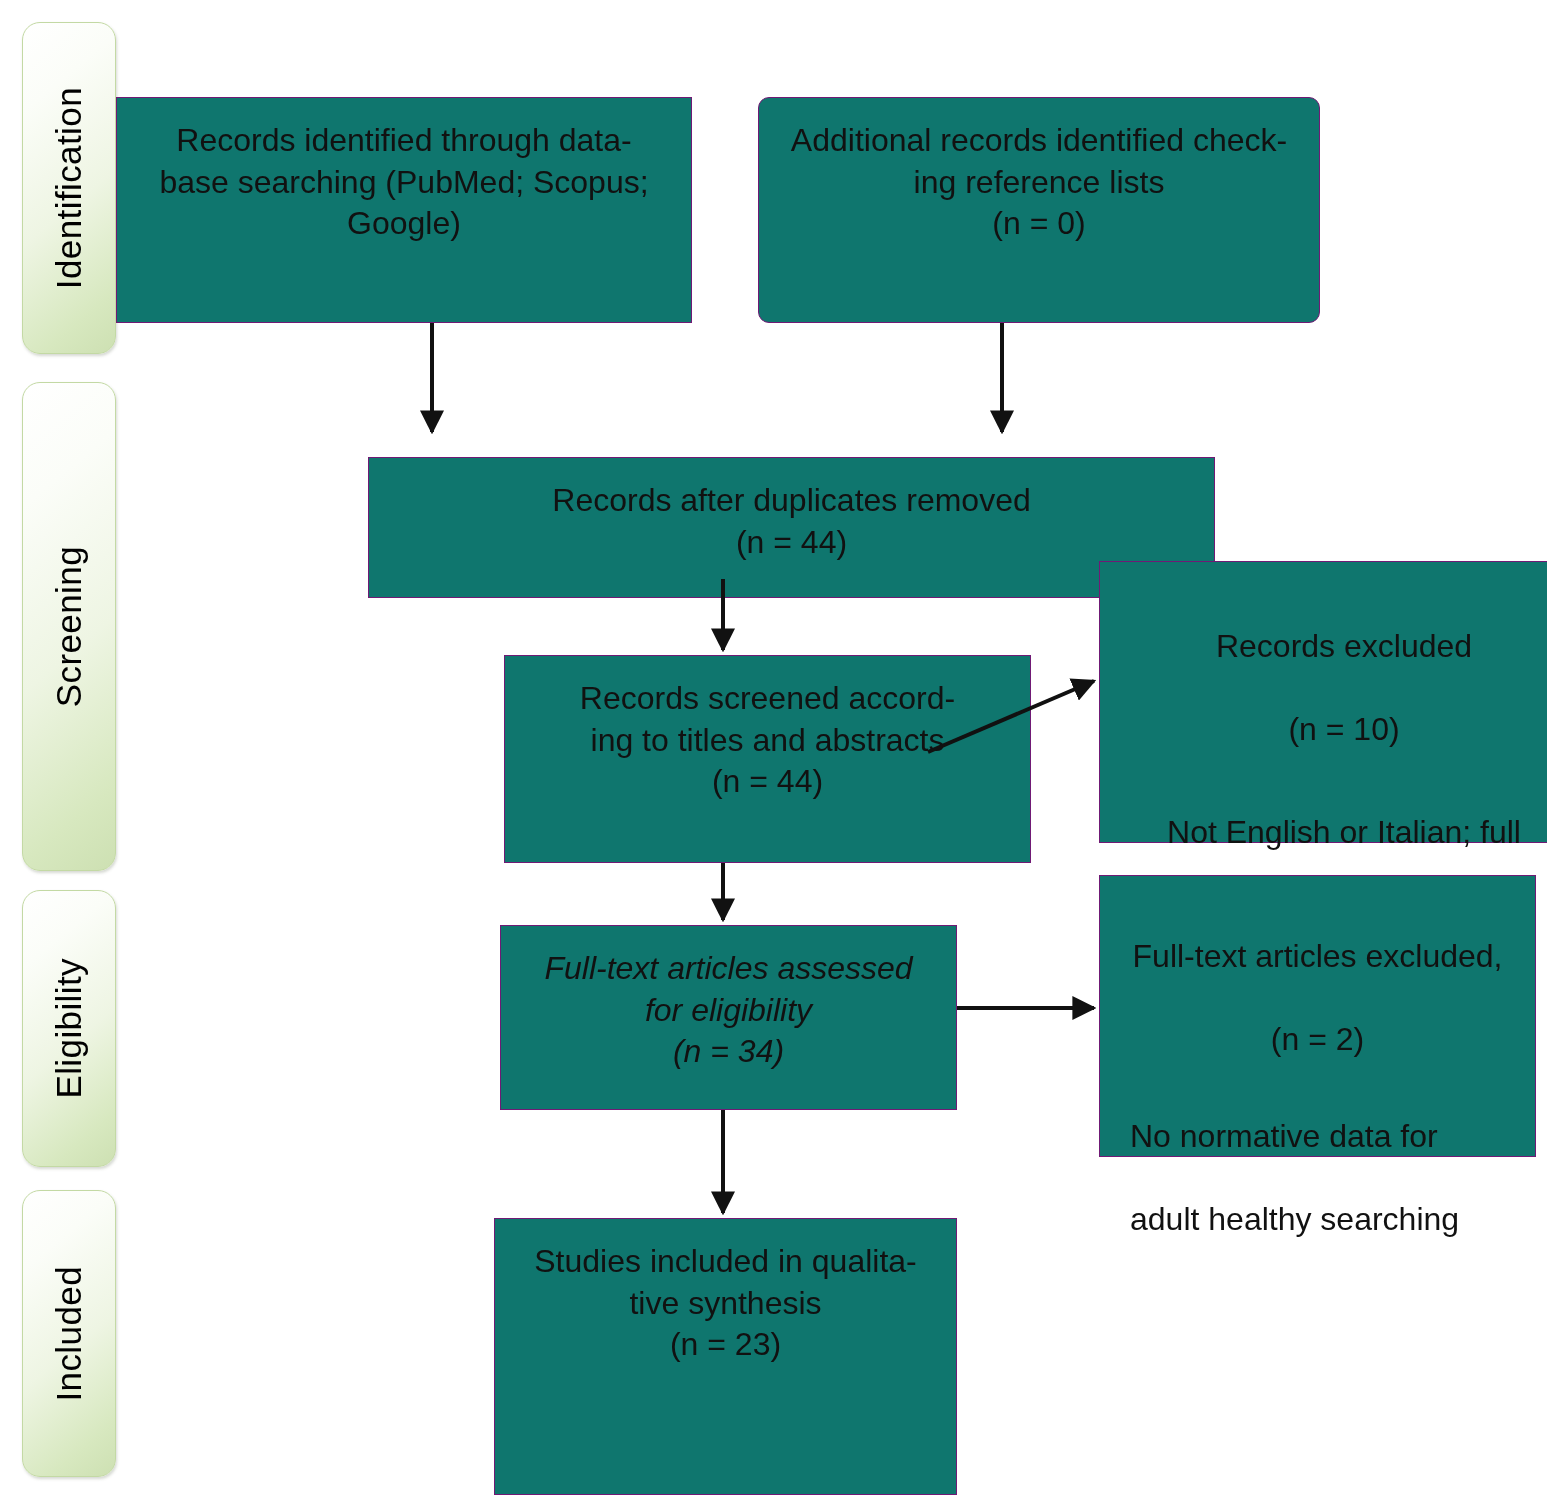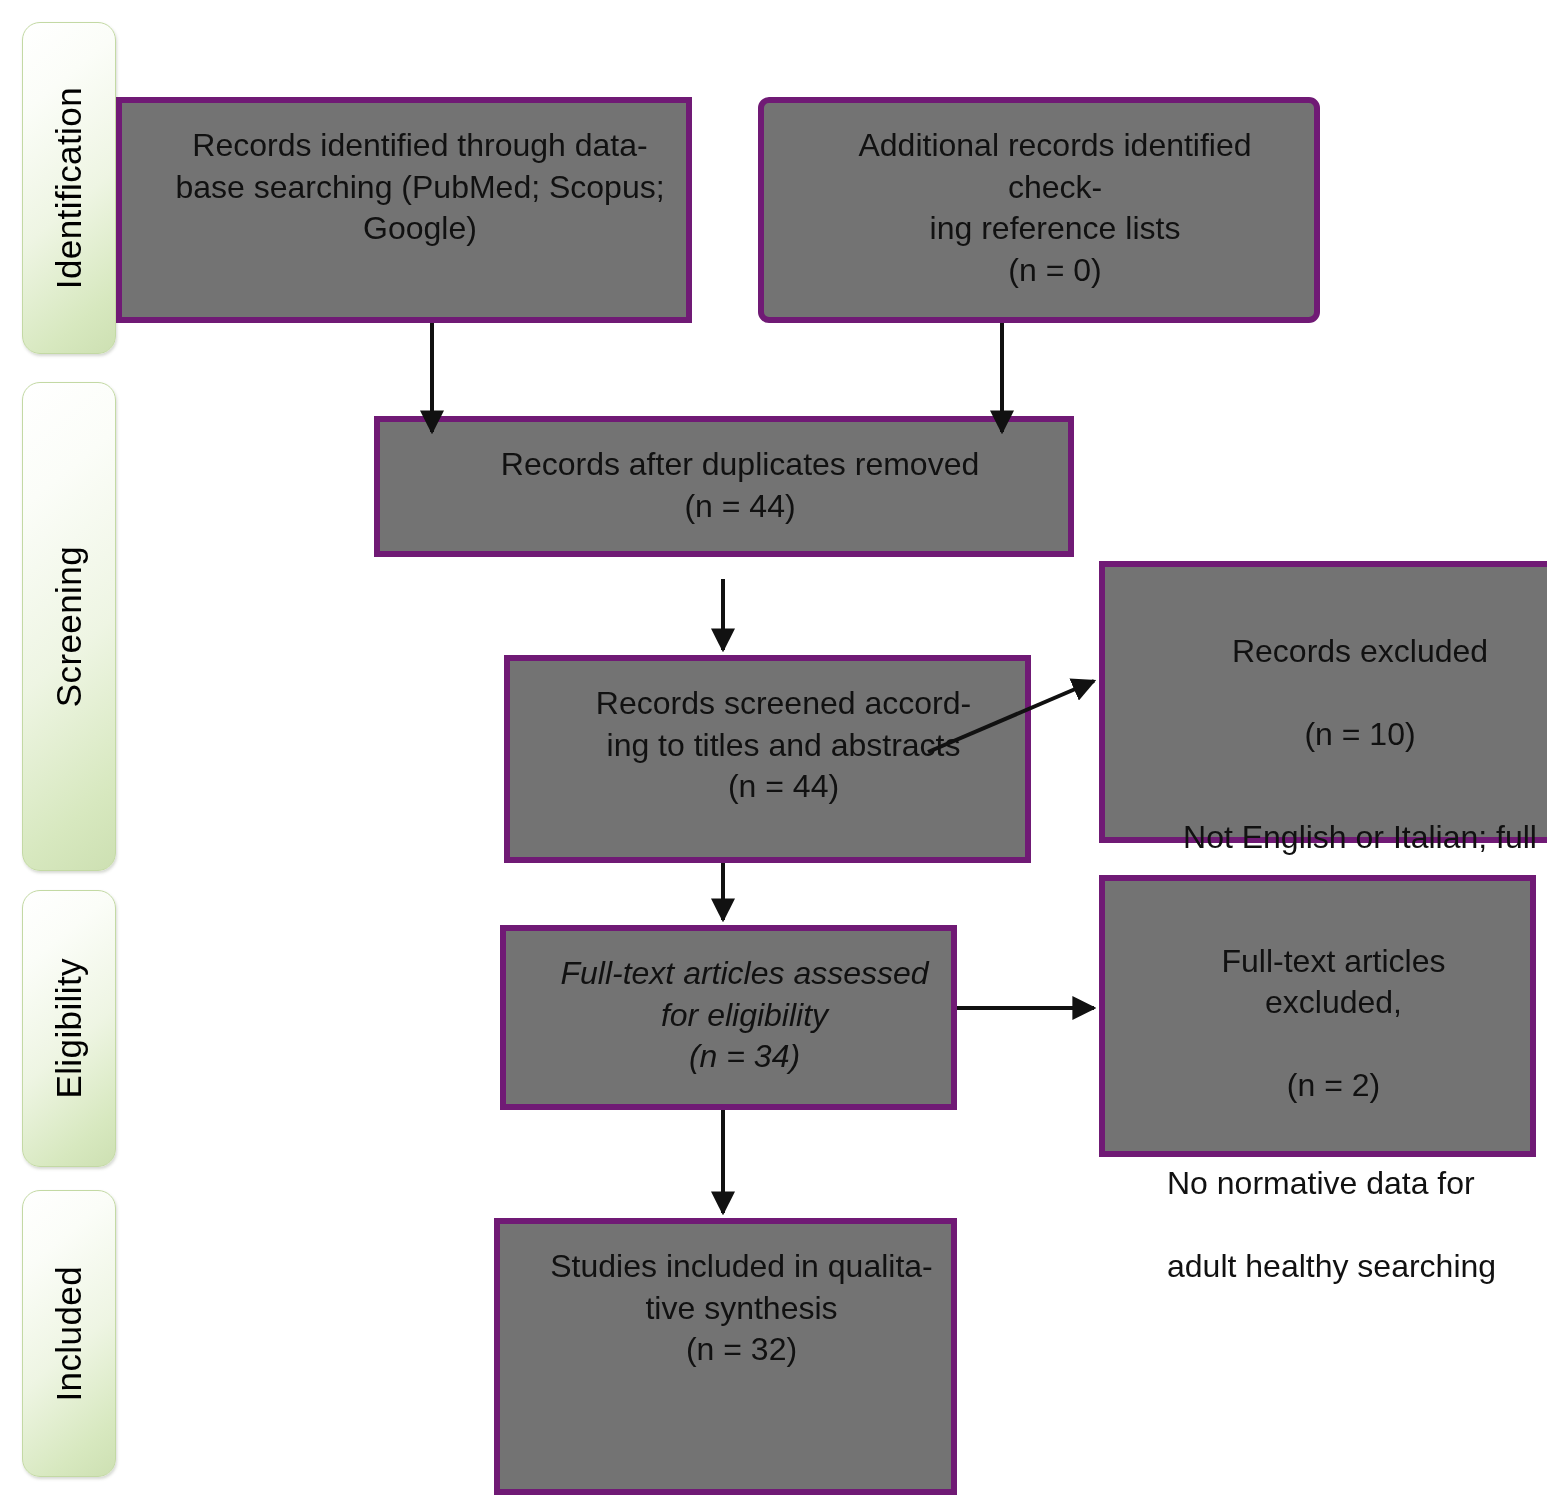--- a/index.html
+++ b/index.html
@@ -35,24 +35,23 @@
     font-size: 35px;
     color: #000000;
     letter-spacing: 0.4px;
     white-space: nowrap;
     font-family: "Liberation Sans", sans-serif;
   }
 
   
   .box {
     position: absolute;
-    border: 6px solid #701a75;
-    background: #737373;
+    border: 1px solid #701a75;
+    background: #0f766e;
     box-sizing: border-box;
-    padding-left: 32px;
   }
   .box-text {
     font-size: 32px;
     line-height: 1.30;
     color: #111111;
     text-align: center;
     padding: 22px 18px 0 18px;
     white-space: pre-line;
     font-family: "Liberation Sans", sans-serif;
   }
@@ -101,21 +100,21 @@
 base searching (PubMed; Scopus;
 Google)</div>
   </div>
 
   <div class="box" style="left:758px; top:97px; width:562px; height:226px;border-radius:11px;">
     <div class="box-text">Additional records identified check-
 ing reference lists
 (n = 0)</div>
   </div>
 
-  <div class="box" style="left:368px; top:416px; width:700px; height:141px;margin-left:6px;">
+  <div class="box" style="left:368px; top:457px; width:847px; height:141px;">
     <div class="box-text">Records after duplicates removed
 (n = 44)</div>
   </div>
 
   <div class="box" style="left:504px; top:655px; width:527px; height:208px;">
     <div class="box-text">Records screened accord-
 ing to titles and abstracts
 (n = 44)</div>
   </div>
 
@@ -142,21 +141,21 @@
     </div>
     <div class="box-text left-align" style="padding-top:14px;">
       <span>No normative data for</span><br>
       <span>adult healthy searching</span>
     </div>
   </div>
 
   <div class="box" style="left:494px; top:1218px; width:463px; height:277px;">
     <div class="box-text">Studies included in qualita-
 tive synthesis
-(n = 32)</div>
+(n = 23)</div>
   </div>
 
   <svg class="arrow-svg" viewBox="0 0 1547 1499" xmlns="http://www.w3.org/2000/svg">
     <defs>
       <marker id="ah" viewBox="0 0 10 10" refX="9" refY="5" markerWidth="6" markerHeight="6" orient="auto-start-reverse">
         <path d="M 0 0 L 10 5 L 0 10 z" fill="#111111"></path>
       </marker>
     </defs>
 
     <line x1="432" y1="323" x2="432" y2="432" stroke="#111111" stroke-width="4" marker-end="url(#ah)"></line>

